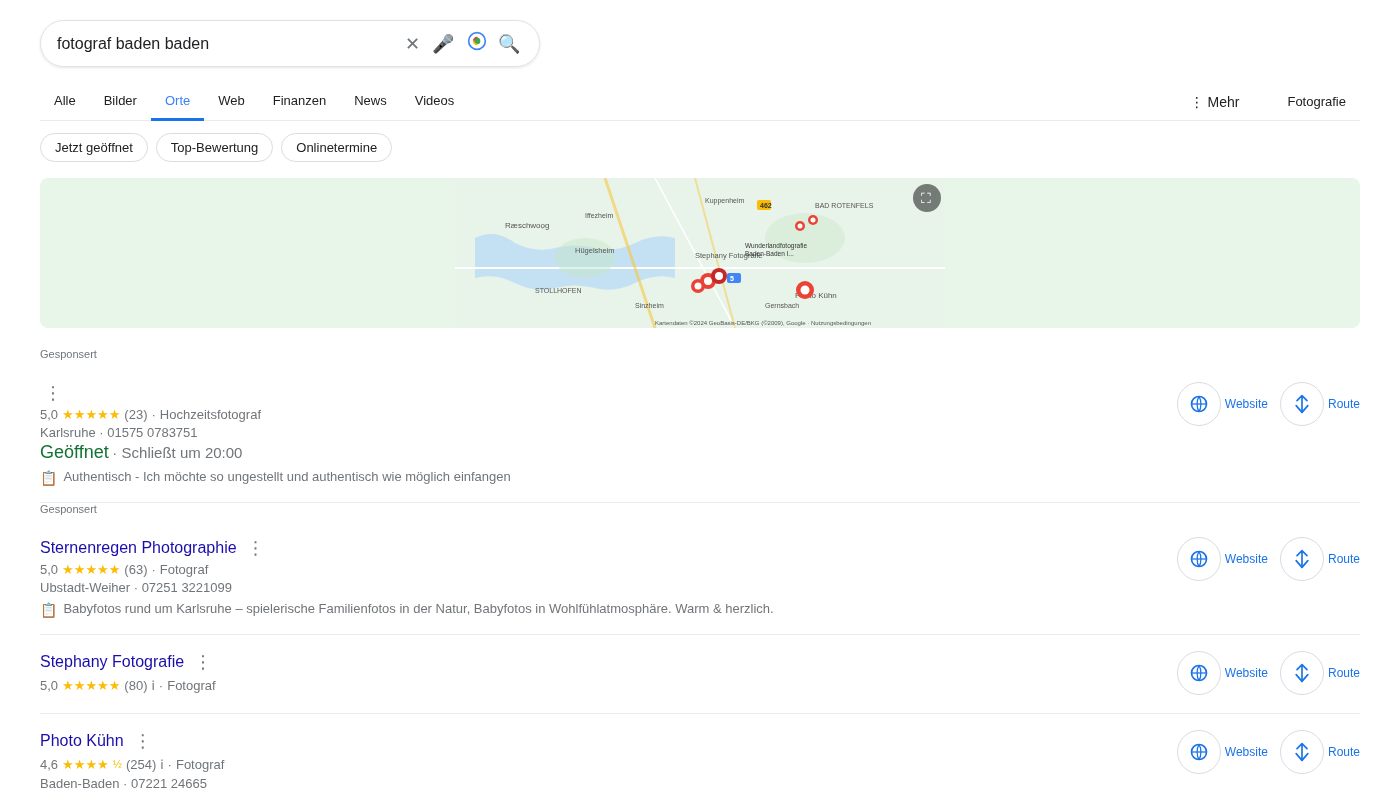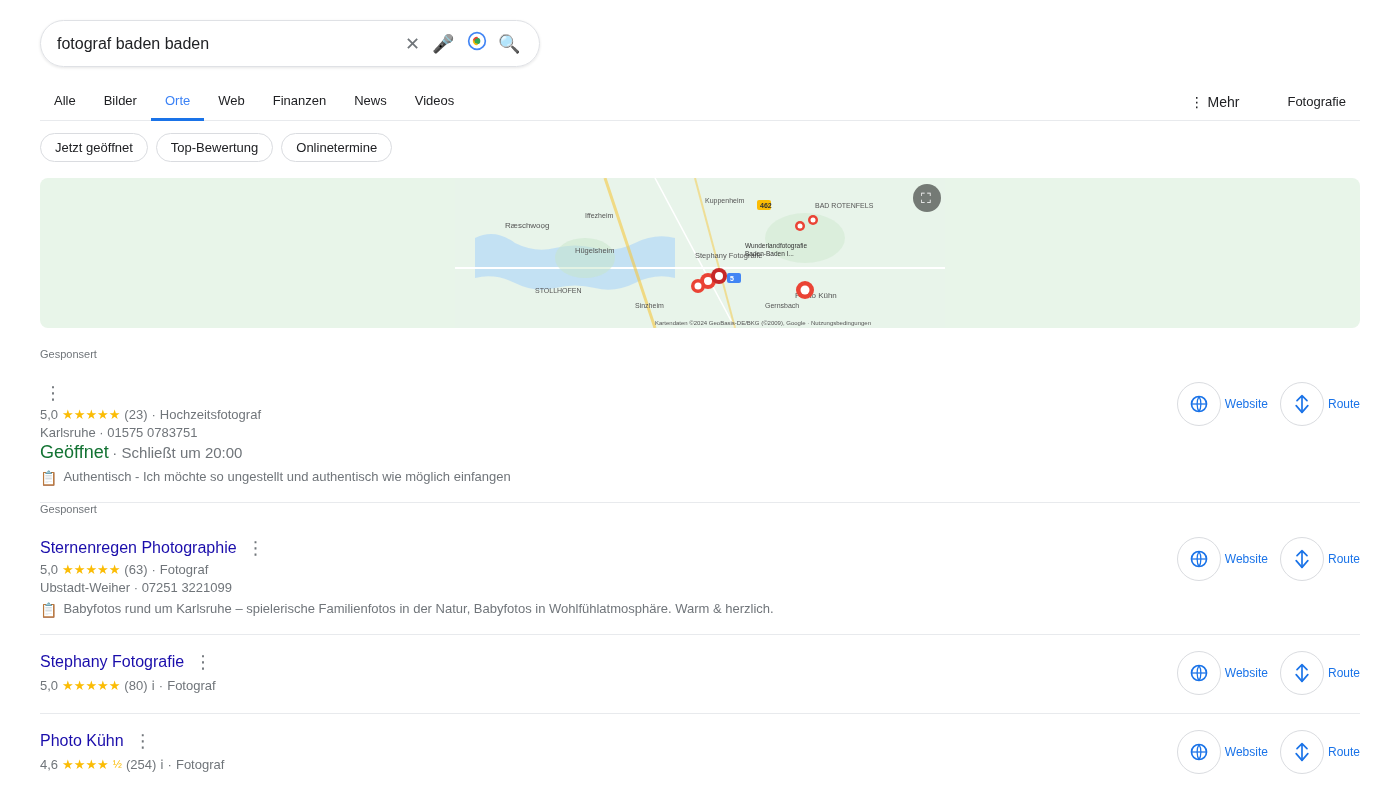--- a/index.html
+++ b/index.html
@@ -297,20 +297,21 @@
         </div>
         <div class="rating-row">
           <span>4,6</span>
           <span class="stars" style="color:#fbbc04;">★★★★</span>
             <span style="color:#fbbc04;font-size:11px;">½</span>
           <span class="rating-count">(254)</span>
           <span style="color:#70757a;cursor:pointer;">ℹ</span>
           <span class="category-dot">·</span>
           <span>Fotograf</span>
         </div>
+        <div class="address-row">Baden-Baden · 07221 24665</div>
 
       </div>
       <div class="listing-actions">
         <div class="action-btn">
           <div class="action-circle">
             <svg width="20" height="20" viewBox="0 0 24 24" fill="none">
                 <circle cx="12" cy="12" r="9" stroke="#1a73e8" stroke-width="2"></circle>
                 <path d="M12 3 C9 7 9 17 12 21 M12 3 C15 7 15 17 12 21" stroke="#1a73e8" stroke-width="1.5"></path>
                 <path d="M3 12 h18" stroke="#1a73e8" stroke-width="1.5"></path>
               </svg>

